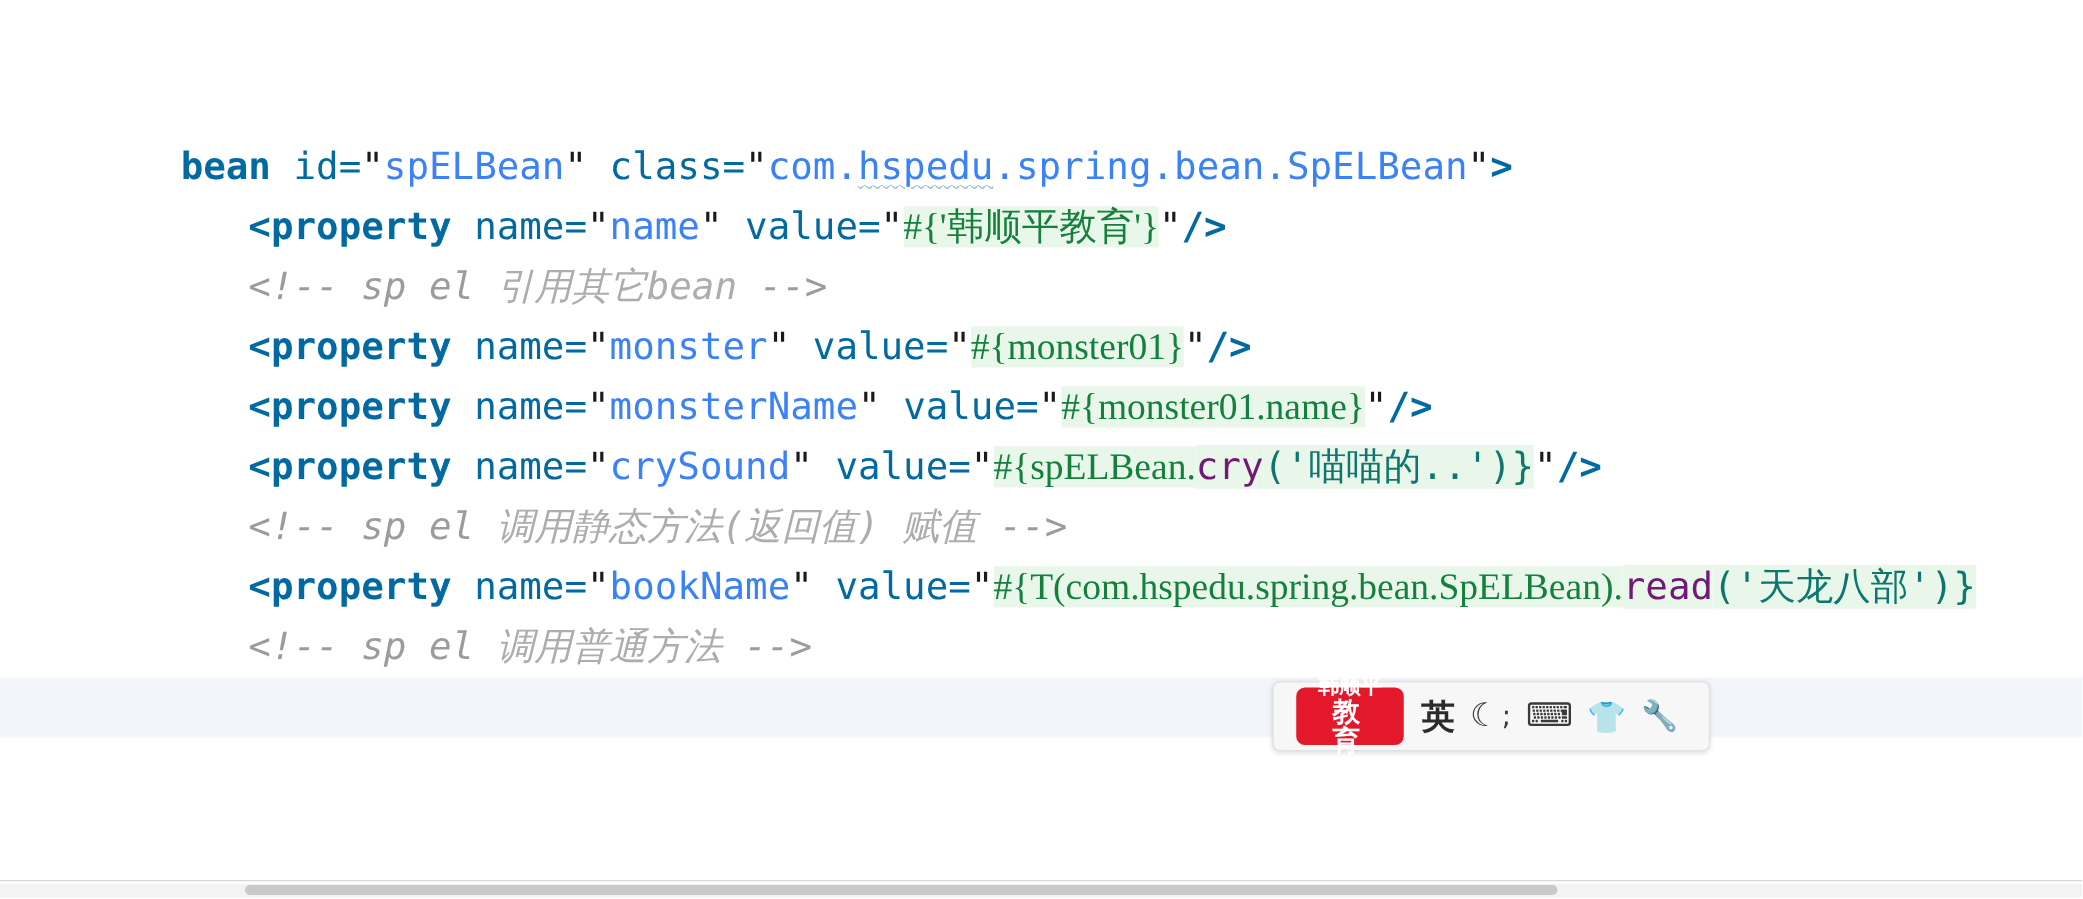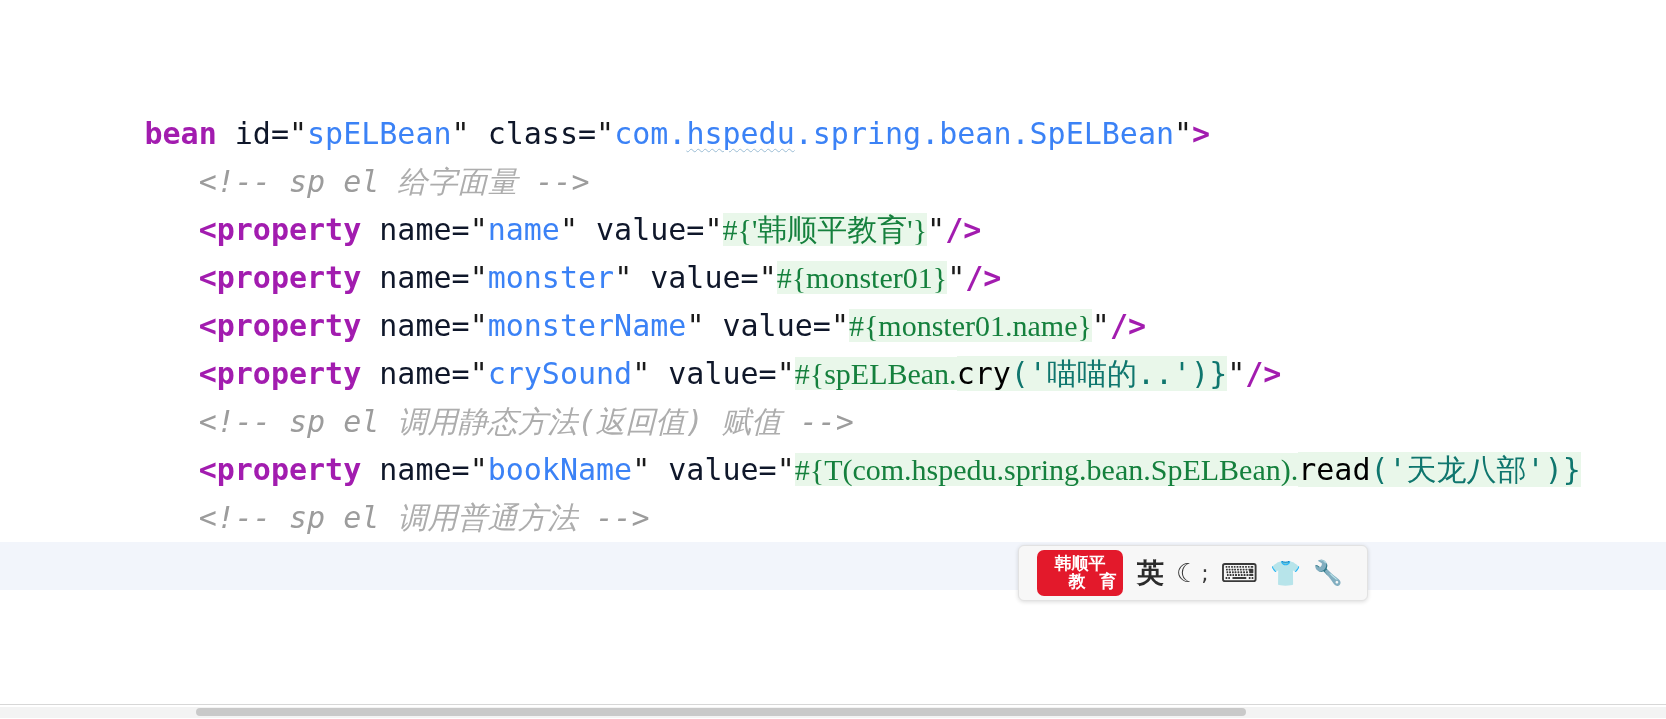--- a/index.html
+++ b/index.html
@@ -34,29 +34,29 @@
     white-space: pre;
     font-size: 30px;
     letter-spacing: 0px;
     padding-left: 0px;
     color: #2b2b2b;
   }
   .line .ind {
     display: inline-block;
   }
   
-  .tag       { color: #a21caf; font-weight: 700; }
-  .attr      { color: #0f172a; }
+  .tag       { color: #0369a1; font-weight: 700; }
+  .attr      { color: #0369a1; }
   .plain     { color: #1a1a1a; }
   .val       { color: #3b82f6; }
   .quote     { color: #1a1a1a; }
   .comment   { color: #9c9c9c; font-style: italic; }
   .comment-cn{ color: #adadad; font-style: italic; }
   .hl        { background: #e9f7ea; }
-  .method    { color: #000000; margin-top: 20px; }
+  .method    { color: #701a75; margin-top: 20px; }
   .str-cn    { color: #0f766e; }
   .dark      { color: #15803d; font-family: Liberation Serif, serif; }
   .squiggle {
     text-decoration: underline;
     text-decoration-style: wavy;
     text-decoration-color: #9bbdd4;
     text-decoration-thickness: 1px;
     text-underline-offset: 4px;
   }
   
@@ -123,21 +123,21 @@
     border-radius: 7px;
     display: flex;
     flex-direction: column;
     align-items: center;
     justify-content: center;
     color: #ffffff;
     font-family: "DejaVu Sans", "Liberation Sans", sans-serif;
     line-height: 1.05;
   }
   .ime-logo-l1 { font-size: 17px; font-weight: 700; letter-spacing: 0px; }
-  .ime-logo-l2 { font-size: 17px; font-weight: 700; letter-spacing: 4px; padding-left:4px;margin-left:25px;}
+  .ime-logo-l2 { font-size: 22px; font-weight: 700; letter-spacing: 4px; padding-left:4px;margin-left:25px;}
   .ime-item {
     display: flex;
     align-items: center;
     justify-content: center;
     height: 54px;
     color: #4a4a4a;
     font-family: "DejaVu Sans", "Liberation Sans", sans-serif;
   }
   .ime-lang { font-size: 27px; font-weight: 700; color: #2b2b2b; margin-left: 14px; }
   .ime-moon { font-size: 26px; margin-left: 12px; color: #3a3a3a; }
@@ -152,32 +152,32 @@
 <div class="editor">
 
   <div class="code-area">
 
     <div class="line">
       <span class="line-inner">
         <span class="tag">bean</span><span class="plain"> </span><span class="attr">id=</span><span class="quote">"</span><span class="val">spELBean</span><span class="quote">"</span><span class="plain"> </span><span class="attr">class=</span><span class="quote">"</span><span class="val">com.</span><span class="val squiggle">hspedu</span><span class="val">.spring.bean.SpELBean</span><span class="quote">"</span><span class="tag">&gt;</span>
       </span>
     </div>
 
-    <div class="line">
-      <span class="line-inner">
-        <span class="ind">&nbsp;&nbsp;&nbsp;</span><span class="comment">&lt;!--</span><span class="comment"> sp el </span><span class="comment-cn">给字面量</span><span class="comment"> </span><span class="comment">--&gt;</span>
-      </span>
-    </div>
 
     <div class="line">
       <span class="line-inner">
         <span class="ind">&nbsp;&nbsp;&nbsp;</span><span class="tag">&lt;</span><span class="tag">property</span><span class="plain"> </span><span class="attr">name=</span><span class="quote">"</span><span class="val">name</span><span class="quote">"</span><span class="plain"> </span><span class="attr">value=</span><span class="quote">"</span><span class="hl dark">#{'韩顺平教育'}</span><span class="quote">"</span><span class="tag">/&gt;</span>
       </span>
     </div>
 
+    <div class="line">
+      <span class="line-inner">
+        <span class="ind">&nbsp;&nbsp;&nbsp;</span><span class="comment">&lt;!--</span><span class="comment"> sp el </span><span class="comment-cn">引用其它bean</span><span class="comment"> </span><span class="comment">--&gt;</span>
+      </span>
+    </div>
 
     <div class="line">
       <span class="line-inner">
         <span class="ind">&nbsp;&nbsp;&nbsp;</span><span class="tag">&lt;</span><span class="tag">property</span><span class="plain"> </span><span class="attr">name=</span><span class="quote">"</span><span class="val">monster</span><span class="quote">"</span><span class="plain"> </span><span class="attr">value=</span><span class="quote">"</span><span class="hl dark">#{monster01}</span><span class="quote">"</span><span class="tag">/&gt;</span>
       </span>
     </div>
 
 
     <div class="line">
       <span class="line-inner">

